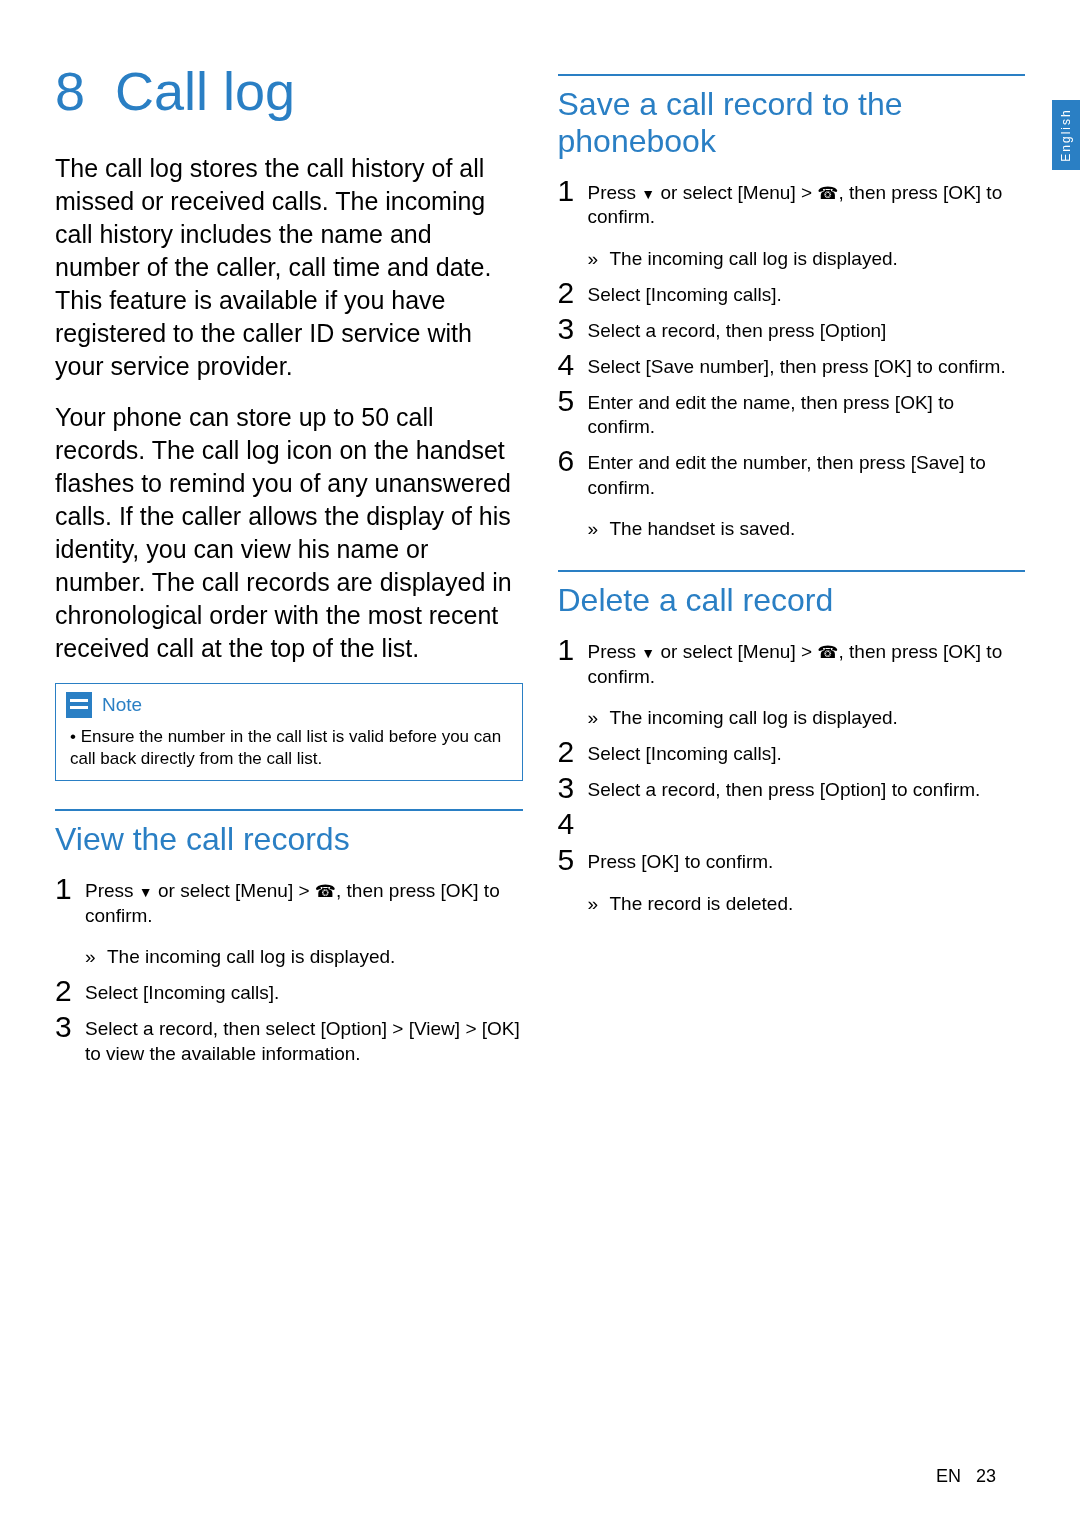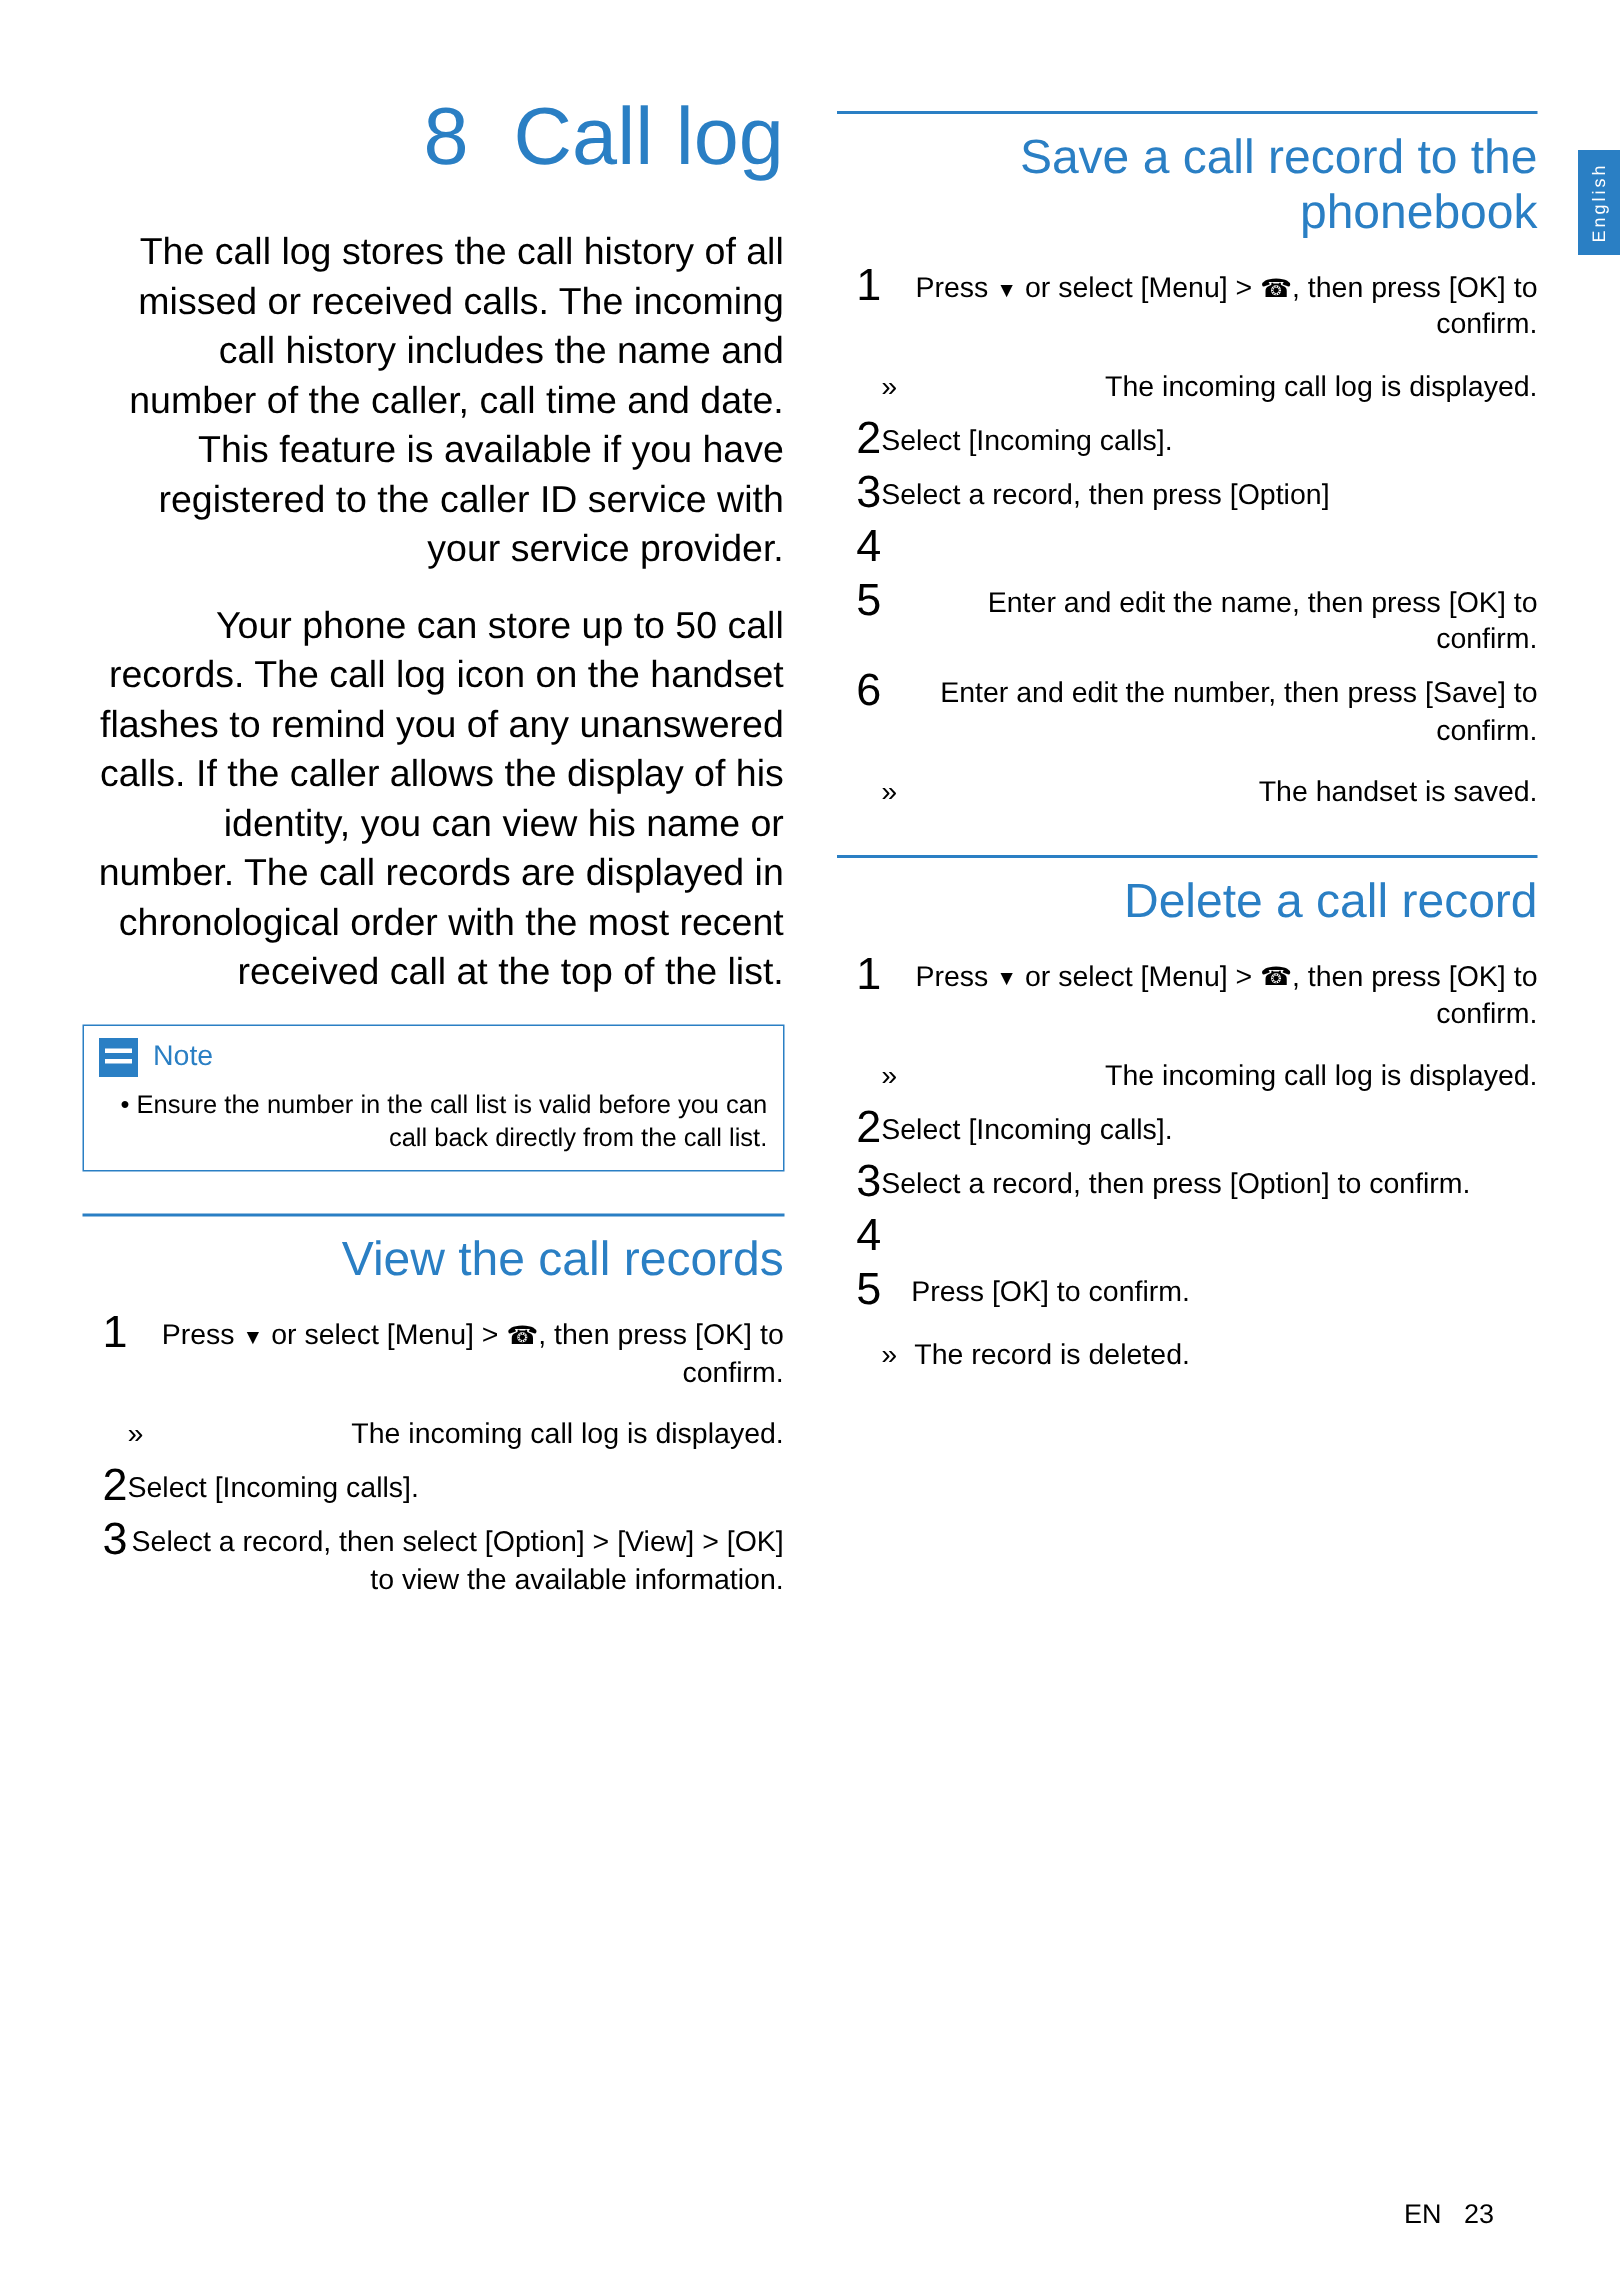--- a/index.html
+++ b/index.html
@@ -1,17 +1,17 @@
 <!DOCTYPE html>
 <html><head>
 <meta charset="utf-8">
 <style>
   html,body{margin:0;padding:0;background:#fff;font-family:Arial,Helvetica,sans-serif;color:#000;}
   .page{width:1080px;height:1527px;position:relative;box-sizing:border-box;padding:60px 55px 50px 55px;}
-  .columns{display:flex;gap:35px;text-align:right;}
+  .columns{display:flex;gap:35px;}
   .col{flex:1;min-width:0;}
   .lang-tab{position:absolute;right:0;top:100px;width:28px;height:70px;background:#2a7fc4;color:#fff;font-size:12px;display:flex;align-items:center;justify-content:center;}
   .lang-tab span{transform:rotate(-90deg);white-space:nowrap;letter-spacing:2px;}
   h1{font-weight:400;color:#2a7fc4;font-size:54px;margin:0 0 30px 0;}
   .intro{font-size:19px;line-height:1.35;margin-bottom:18px;}
   .section-rule{border:0;border-top:2px solid #2a7fc4;margin:28px 0 10px 0;}
   h2{font-weight:400;color:#2a7fc4;font-size:32px;margin:0 0 16px 0;line-height:1.15;}
   .body-text{font-size:25px;line-height:1.32;}
   ol.steps{list-style:none;padding:0;margin:0;}
   ol.steps>li{display:flex;align-items:flex-start;font-size:19px;line-height:1.3;margin-bottom:6px;}
@@ -98,20 +98,21 @@
         <li>
           <span class="num">2</span>
           <div class="step-body">Select [Incoming calls].</div>
         </li>
         <li>
           <span class="num">3</span>
           <div class="step-body">Select a record, then press [Option]</div>
         </li>
         <li>
           <span class="num">4</span>
+          <div class="step-body">Select [Save number], then press [OK] to confirm.</div>
         </li>
         <li>
           <span class="num">5</span>
           <div class="step-body">Enter and edit the name, then press [OK] to confirm.</div>
         </li>
         <li>
           <span class="num">6</span>
           <div class="step-body">
             <span>Enter and edit the number, then press [Save] to confirm.</span>
             <div class="sub">The handset is saved.</div>

